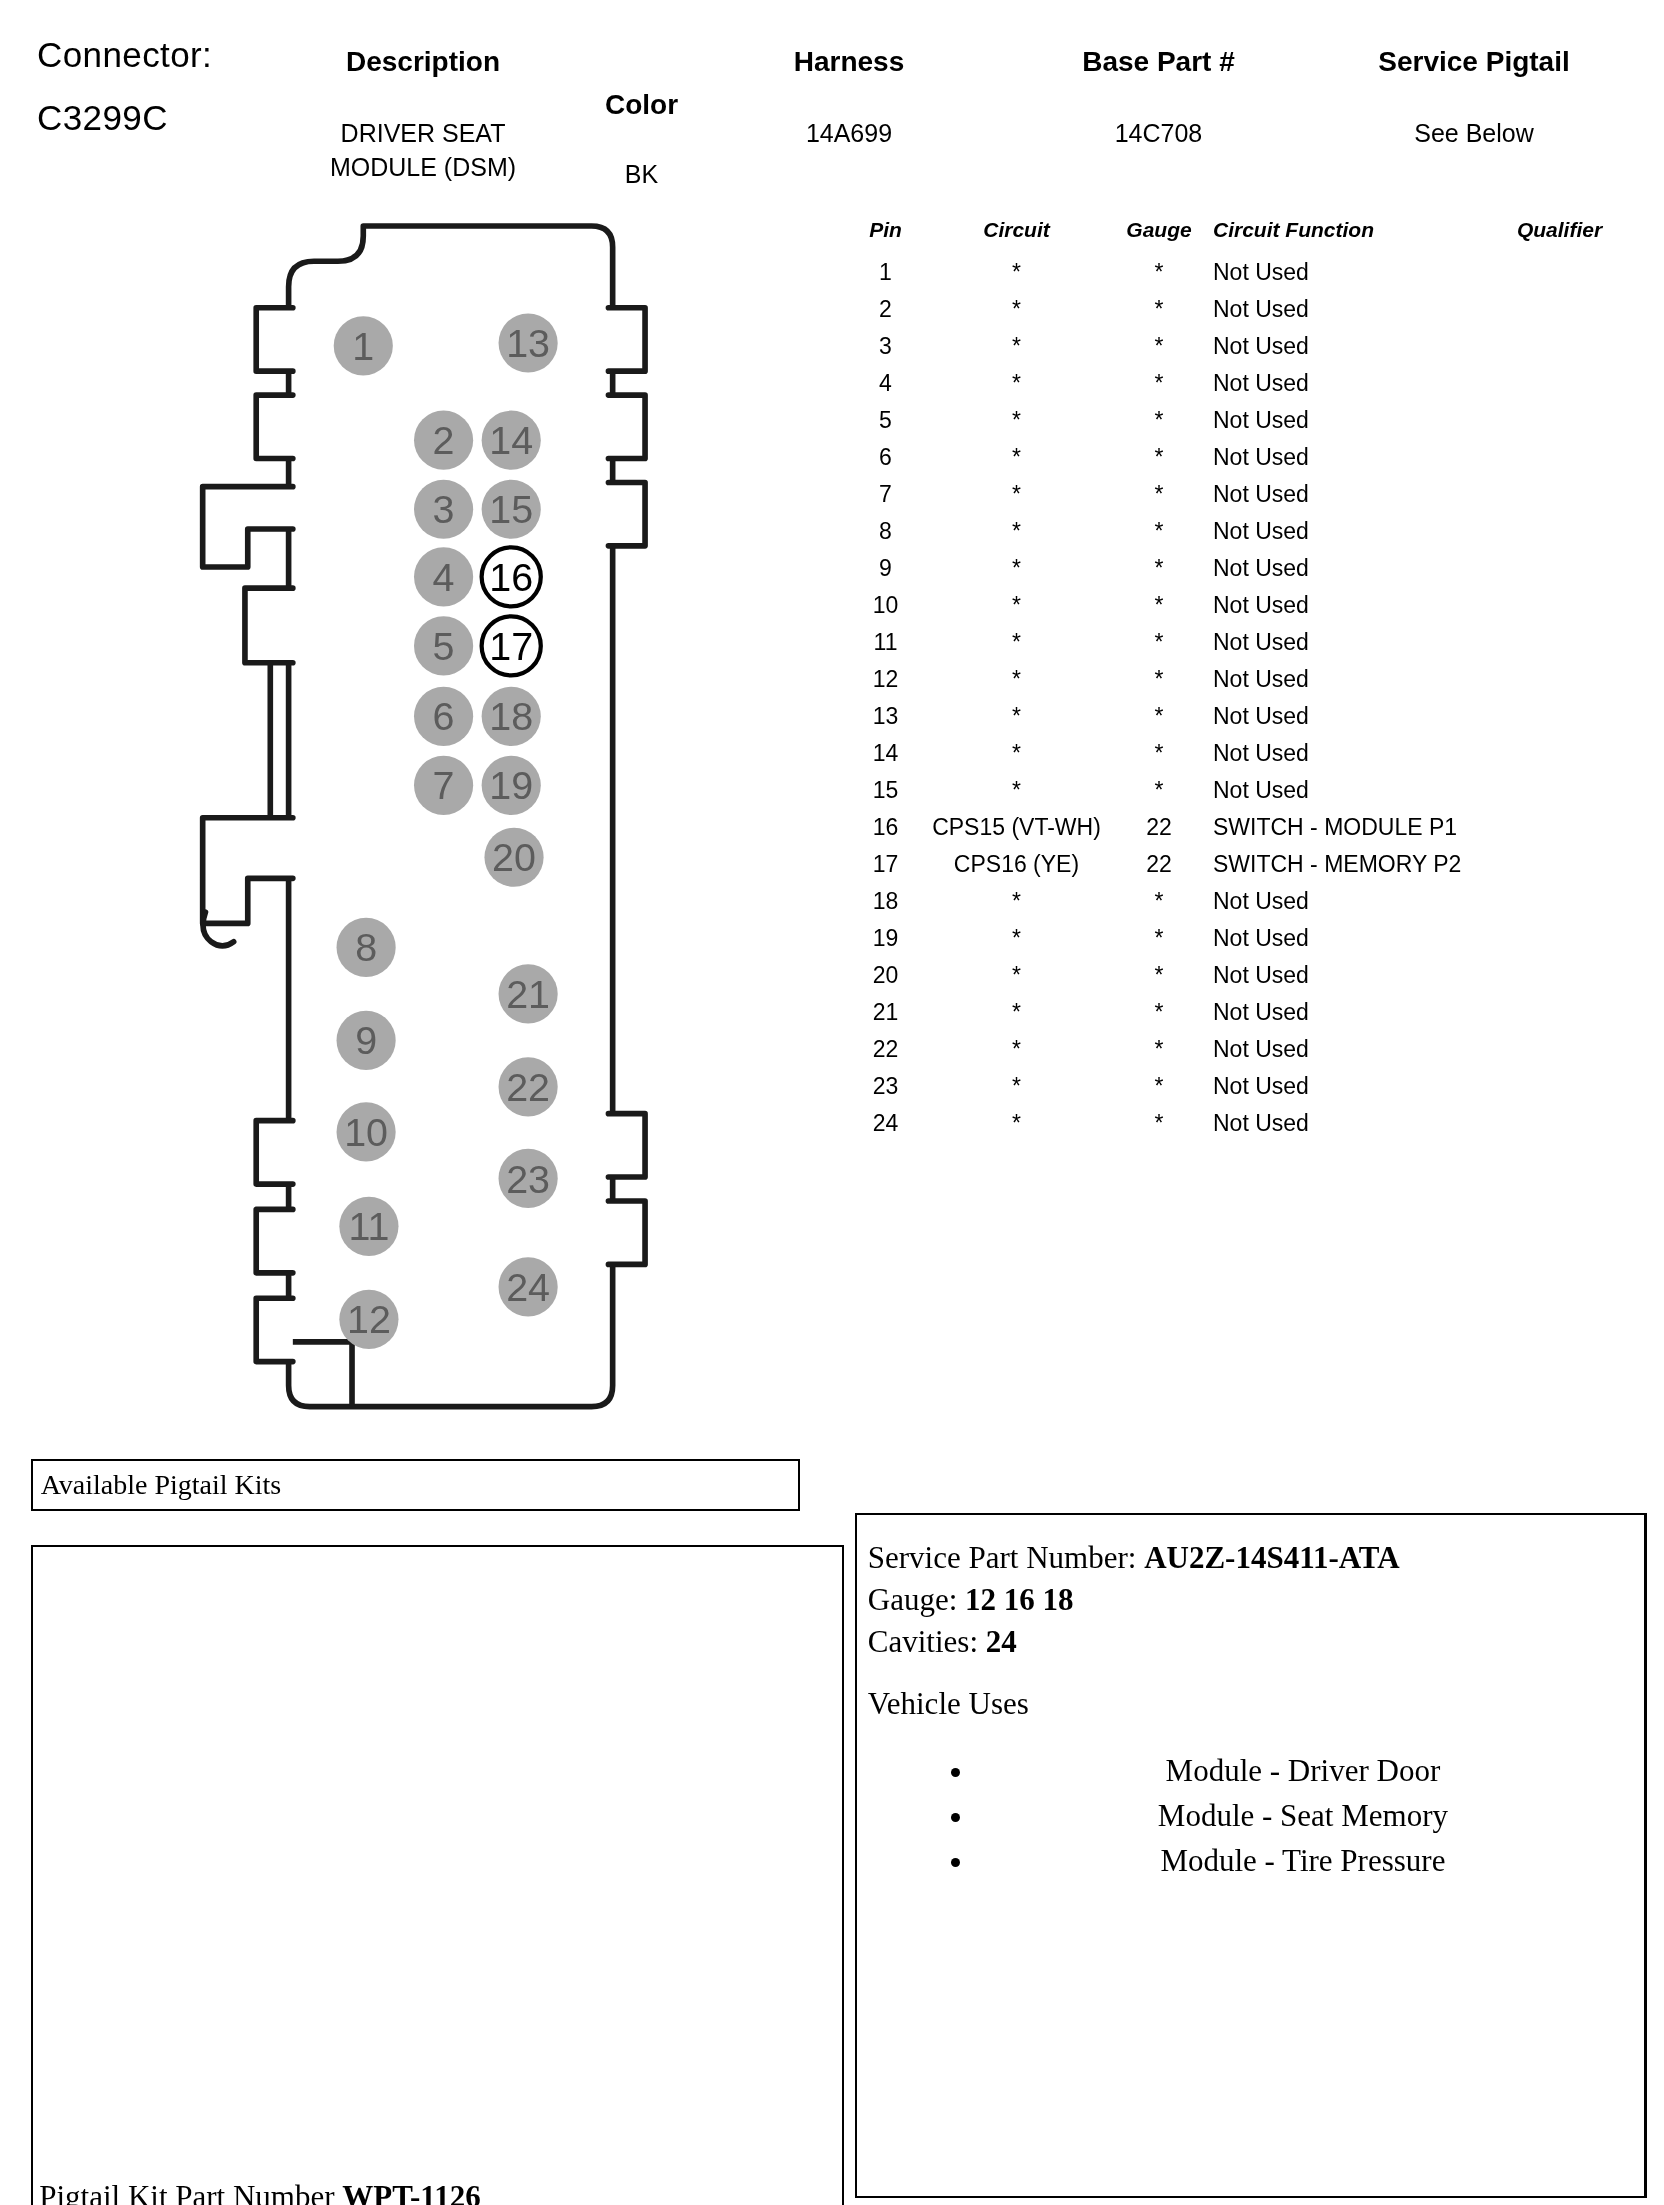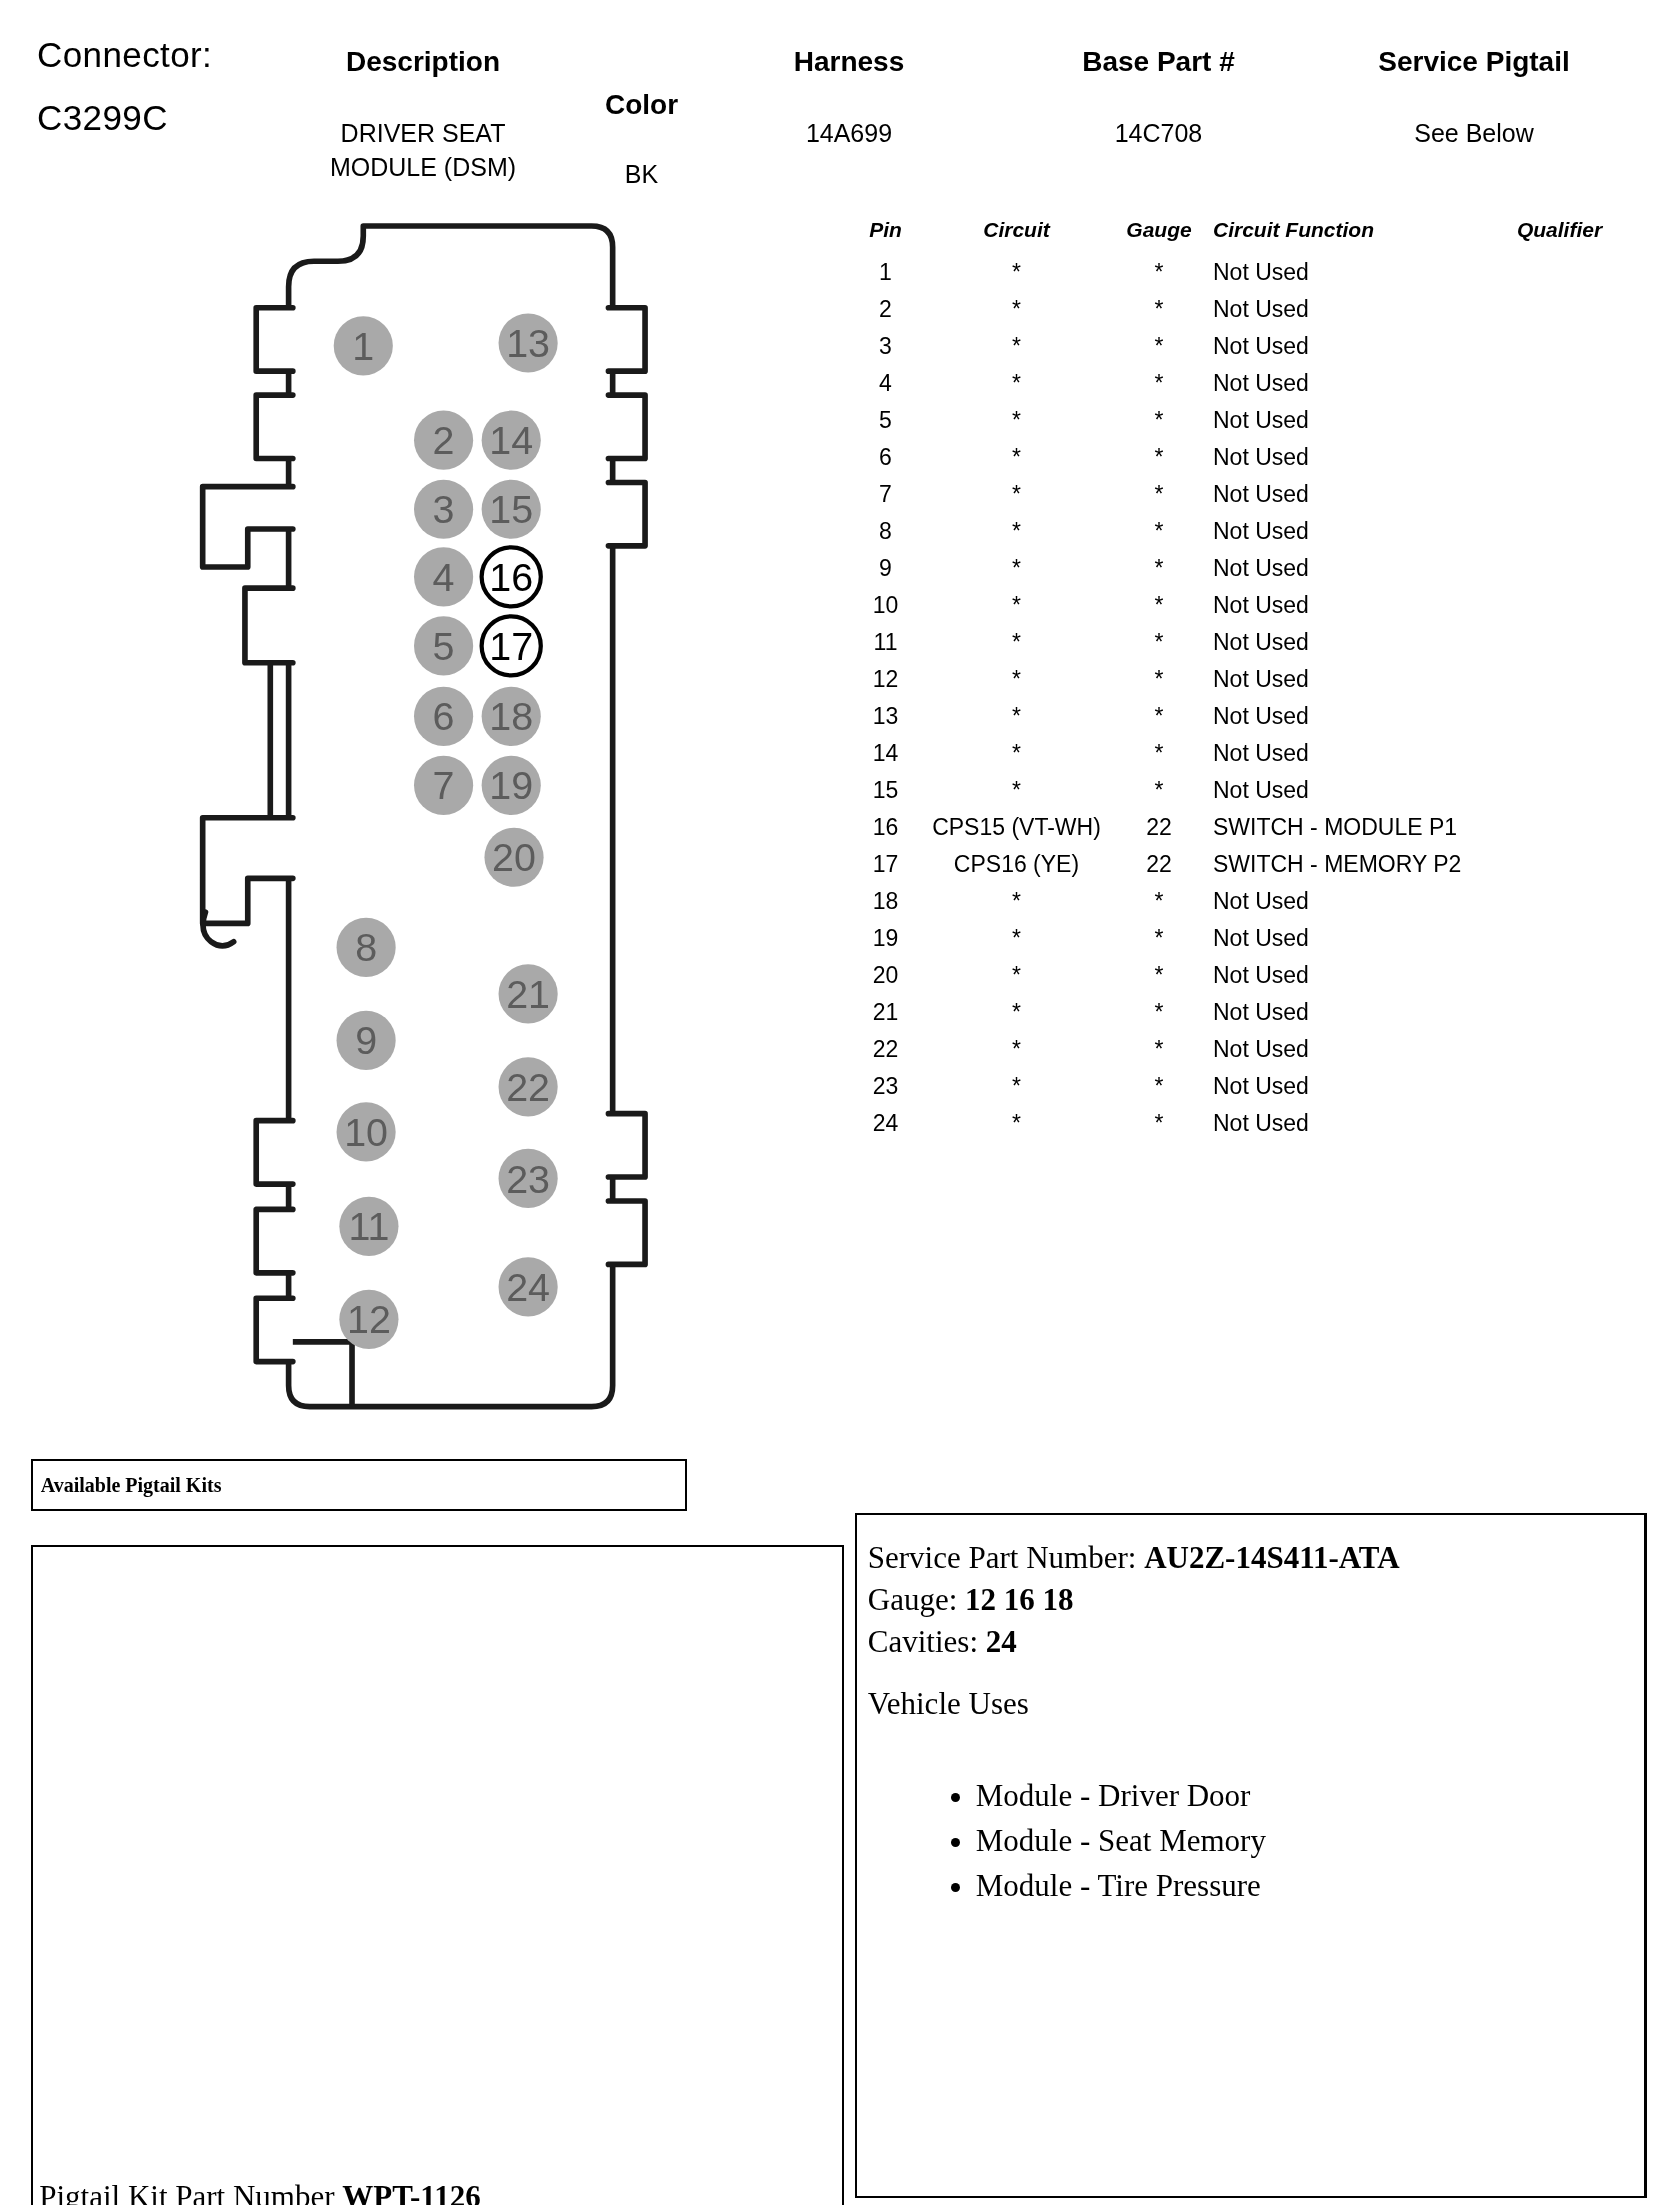--- a/index.html
+++ b/index.html
@@ -29,37 +29,37 @@
   #pin-table { border-collapse:collapse; table-layout:fixed; width:785px; }
   #pin-table th { font-size:21px; font-weight:bold; padding:0 0 12.3px 0; vertical-align:top;font-style:italic; }
   #pin-table td { font-size:23px; height:37px; padding:0; white-space:nowrap; }
   .col-pin { width:85px; } .col-circuit { width:177px; } .col-gauge { width:108px; }
   .col-func { width:277px; } .col-qual { width:139px; }
   .t-c { text-align:center; } .t-l { text-align:left; }
 
   
   .serif { font-family:"Liberation Serif", serif; }
   #pigtail-title-box {
-    position:absolute; left:31px; top:1459px; width:656px; height:52px;
-    border:2.3px solid #000; font-size:20px; font-weight:bold; line-height:48px; padding-left:7.7px;
+    position:absolute; left:31px; top:1459px; width:769px; height:52px;
+    border:2.3px solid #000; font-size:28px; font-weight:normal; line-height:48px; padding-left:7.7px;
   }
   #pigtail-kit-box {
     position:absolute; left:31px; top:1518px; width:813px; height:680px;
     border:2.3px solid #000;
     margin-top:27px;
   }
   #pigtail-kit-line { position:absolute; left:6.2px; bottom:7.7px; font-size:31px; }
   #pigtail-kit-line b { font-weight:bold; }
   #service-box {
     position:absolute; left:855px; top:1513px; width:792px; height:685px;
     border:2.3px solid #000; border-right-width:3.8px; padding:21.6px 14px 0 10.8px; font-size:31px;
   }
   .detail-line { line-height:42px; white-space:nowrap; }
   #vehicle-uses-label { margin-top:20px; line-height:42px; }
-  #vehicle-uses-list { margin-top:48px; padding-left:108px; }
+  #vehicle-uses-list { margin-top:23px; padding-left:108px;text-align:center; }
   #vehicle-uses-list li { line-height:45px; }
 </style>
 </head>
 <body>
 
 <div class="abs conn-title" style="left:37px; top:35px;">Connector:</div>
 <div class="abs conn-title" style="left:37px; top:82px;margin-top:16px;">C3299C</div>
 
 <div class="abs hdr-label" style="left:296px; top:46px; width:254px;">Description</div>
 <div class="abs hdr-value" style="left:315px; top:117px; width:216px;">DRIVER SEAT MODULE (DSM)</div>

